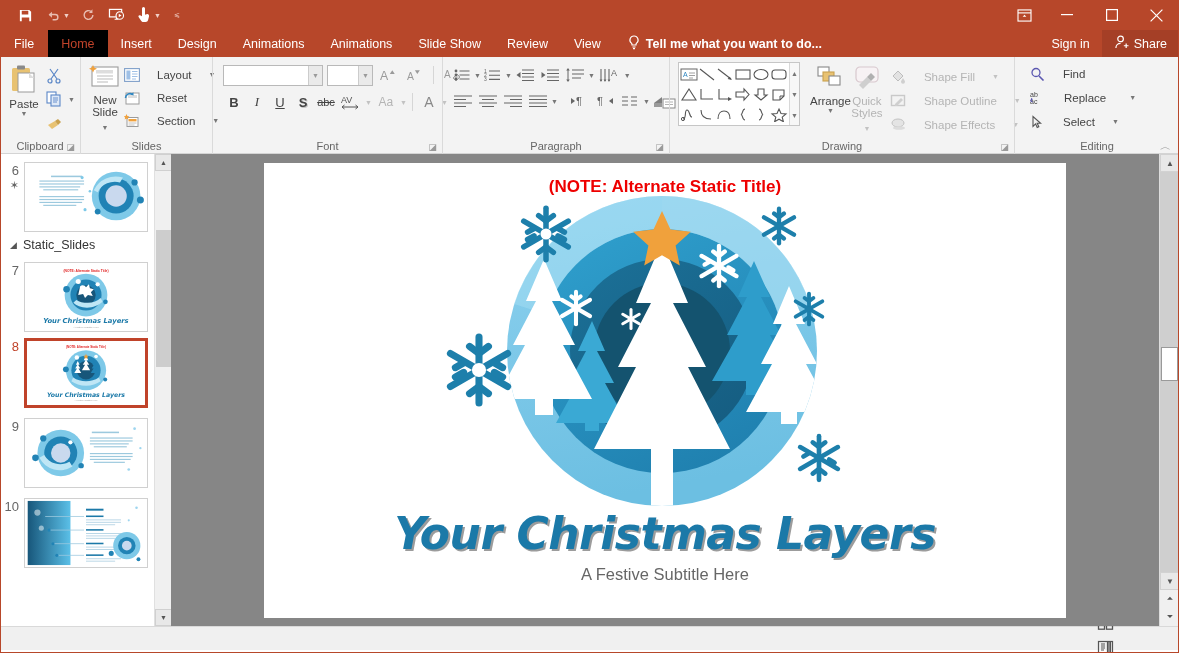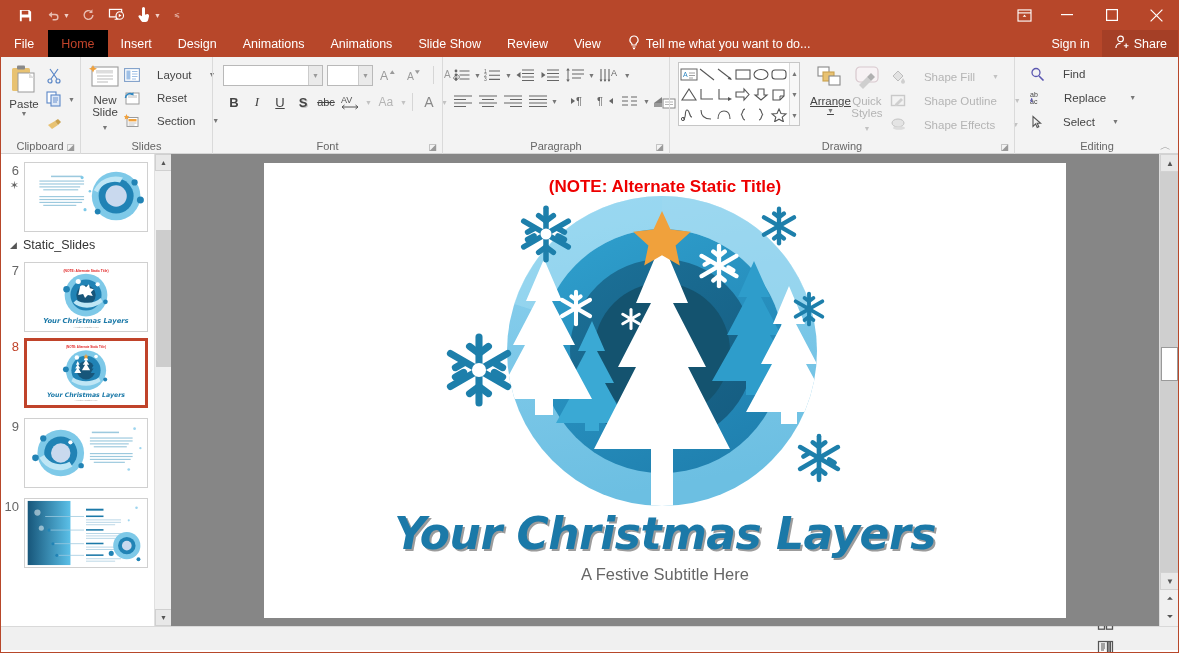--- a/index.html
+++ b/index.html
@@ -39,21 +39,21 @@
     position: relative;
   }
   .tab {
     padding: 0 13px; display: flex; align-items: center; color: #ffffff;
     font-size: 12.5px; height: 27px;
   }
   .tab.file { background: #b7472a; padding: 0 14px; }
   .tab.active { background: #000000; color: #c0432a; }
   .tellme {
     display: flex; align-items: center; color: #ffffff; font-size: 12.5px;
-    padding-left: 14px; gap: 6px;
+    padding-left: 14px; gap: 6px; font-weight: bold;
   }
   .signin-area { position: absolute; right: 0; top: 0; display: flex; height: 27px; align-items: center; }
   .signin { color: #fff; font-size: 12.5px; padding: 0 12px; }
   .share {
     color: #fff; font-size: 12.5px; padding: 0 12px; height: 27px;
     display: flex; align-items: center; gap: 5px; background: #a53f26;
   }
   
   .ribbon {
     height: 97px; background: #f3f3f3; border-bottom: 1px solid #d4d4d4;
@@ -629,21 +629,21 @@
               </svg>
             </div>
         </div>
         <div class="shape-scroll">
           <div>▲</div>
           <div>▼</div>
           <div>▼</div>
         </div>
       </div>
 
-      <div class="bigbtn" style="width:58px;margin-left:10px;text-decoration:underline;">
+      <div class="bigbtn" style="width:58px;margin-left:10px;">
         <svg width="34" height="28" viewBox="0 0 34 28">
             <rect x="5" y="2" width="11" height="9" fill="#fff" stroke="#888" stroke-width="1.1"></rect>
             <rect x="10" y="7" width="11" height="9" fill="#e8c272" stroke="#c9a14e" stroke-width="1.1"></rect>
             <rect x="16" y="11" width="11" height="9" fill="#fff" stroke="#888" stroke-width="1.1"></rect>
           </svg>
         <span class="lbl">Arrange</span>
         <span class="caret">▼</span>
       </div>
 
       <div class="bigbtn" style="width:56px;color:#b4b4b4;">

